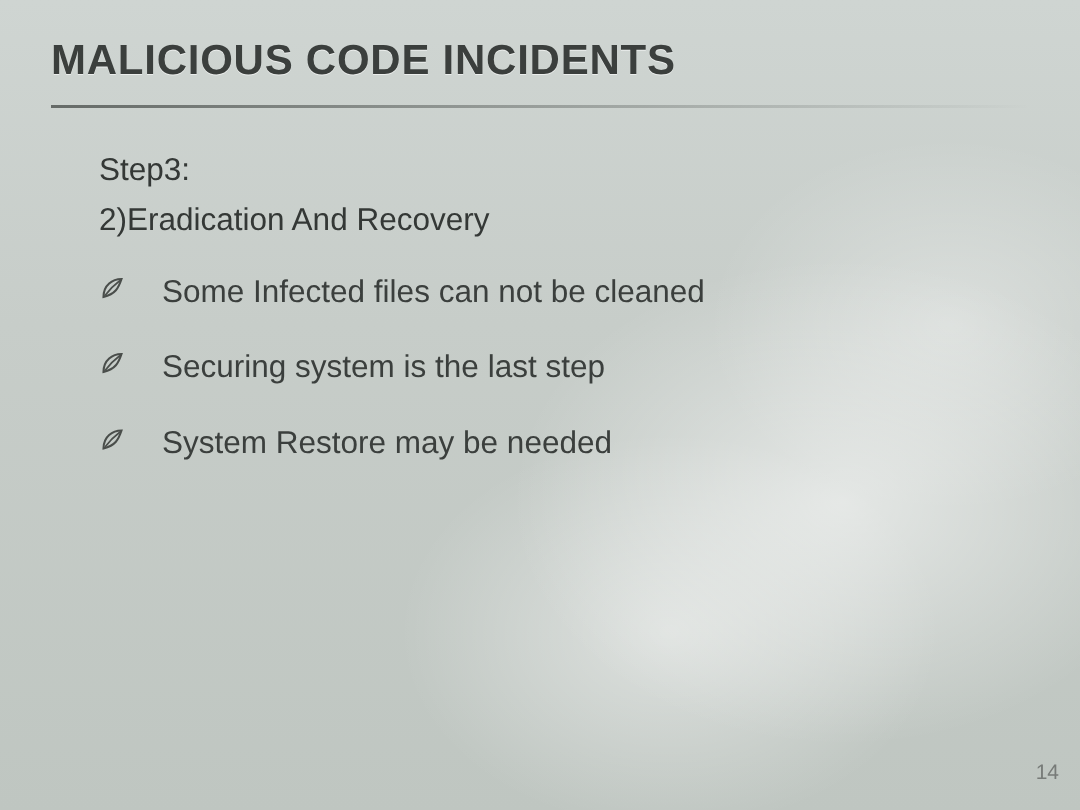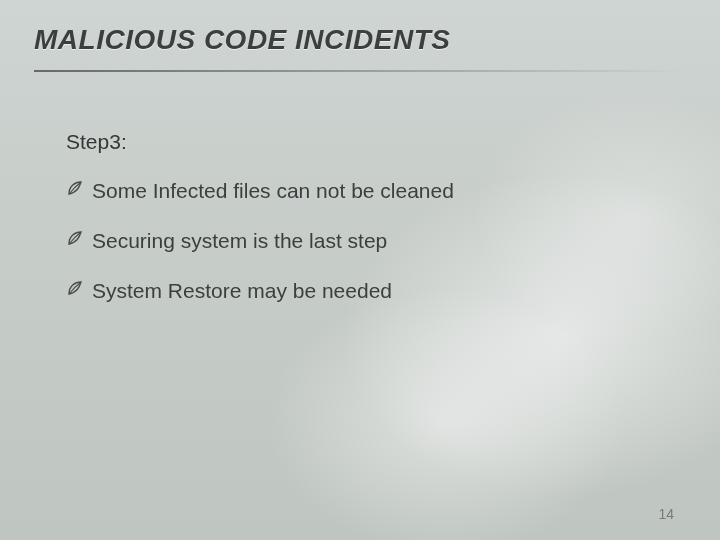--- a/index.html
+++ b/index.html
@@ -24,74 +24,74 @@
     font-weight: bold;
     letter-spacing: 0.5px;
     color: #3b3f3d;
     text-shadow: 0 1px 0 rgba(255,255,255,0.6);
     padding-bottom: 14px;
   }
   .title-wrap {
     border-bottom: 2px solid;
     border-image: linear-gradient(to right, rgba(90,95,92,0.9), rgba(90,95,92,0.0)) 1;
     padding-bottom: 0;
-    margin-bottom: 54px;
-    font-style: italic;
+    margin-bottom: 26px;
   }
   .content {
     padding-left: 32px;
     padding-right: 20px;
     color: #343836;
   }
   .sub {
     font-size: 21px;
     font-weight: normal;
     line-height: 1.55;
   }
   .bullets {
     margin-top: 18px;
   }
   .bullet {
     display: flex;
     align-items: flex-start;
-    gap: 8px;
+    gap: 24px;
     font-size: 21px;
     line-height: 1.35;
     margin-bottom: 22px;
     color: #3b3f3d;
   }
   .bullet .icon {
     flex: 0 0 auto;
     width: 18px;
     height: 22px;
     display: flex;
     align-items: center;
     justify-content: center;
   }
   .bullet .icon svg { display: block; }
   .pagenum {
     position: absolute;
-    right: 46px;
+    right: 14px;
     bottom: 18px;
     font-size: 14px;
     color: #777b78;
   }
 </style>
 </head>
 <body>
 
 <div class="slide">
 
   <div class="title-wrap">
     <h1 class="title">MALICIOUS CODE INCIDENTS</h1>
 
   </div>
 
   <div class="content">
     <div class="sub">Step3:</div>
+    <div class="sub">2)Eradication  And Recovery</div>
 
     <div class="bullets">
 
       <div class="bullet">
         <span class="icon">
           <svg width="16" height="16" viewBox="0 0 16 16">
             <path d="M2 14 C2 6, 8 2, 14 2 C12 8, 10 12, 2 14 Z" fill="none" stroke="#4a4e4b" stroke-width="1.4"></path>
             <path d="M3 13 C6 9, 9 6, 13 3" fill="none" stroke="#4a4e4b" stroke-width="1.1"></path>
           </svg>
         </span>

